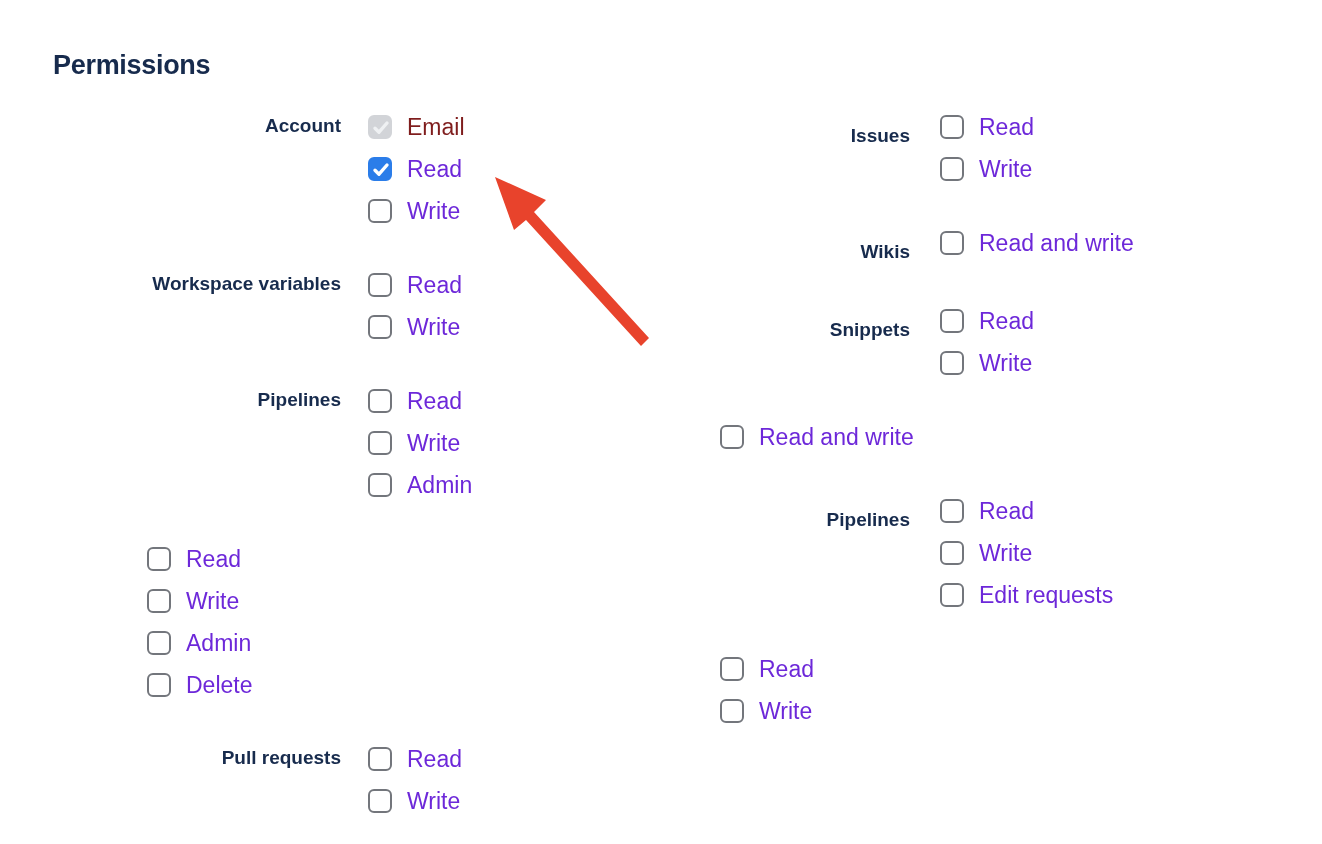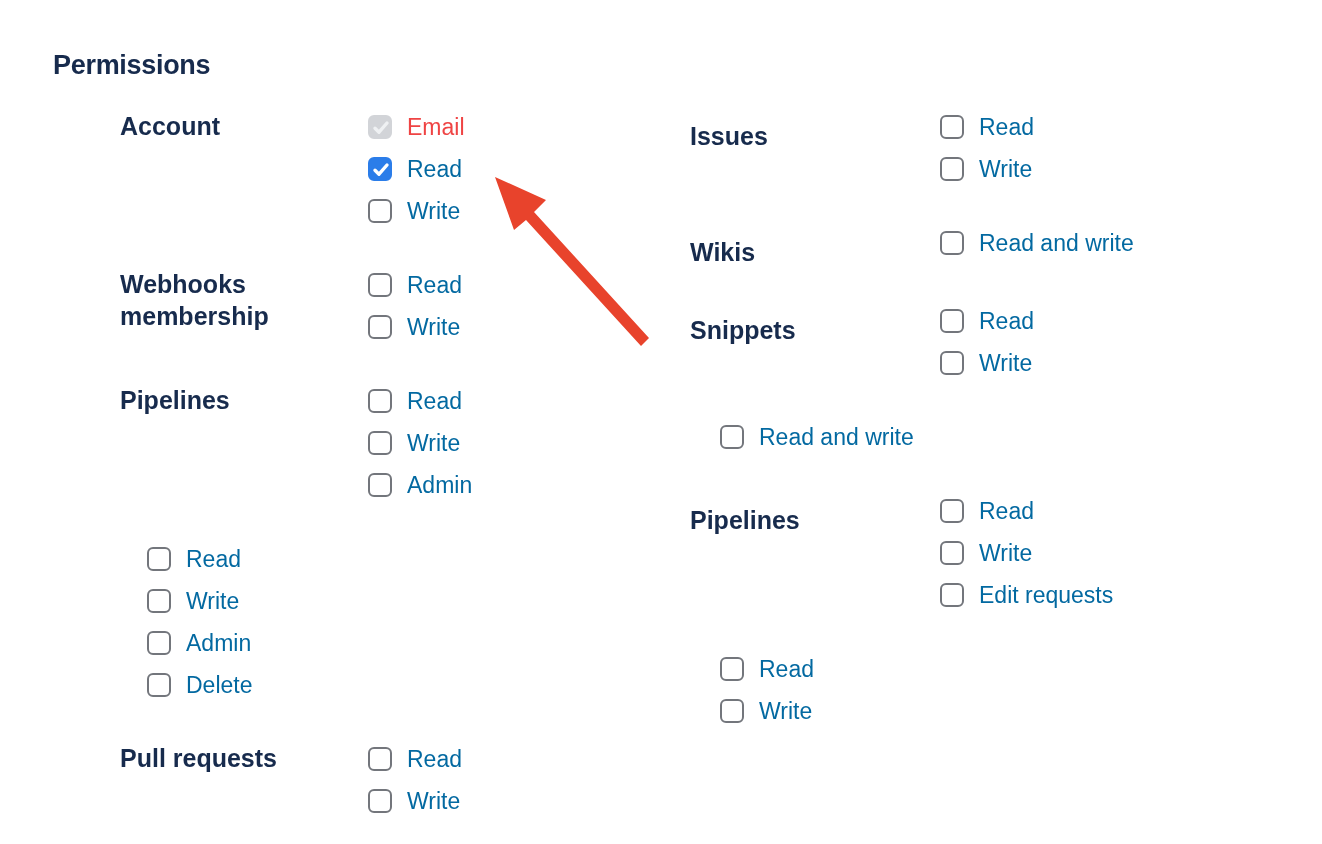--- a/index.html
+++ b/index.html
@@ -12,38 +12,38 @@
   }
   .page-heading {
     position:absolute; left:53px; top:50px;
     font-size:27px; font-weight:bold; color:#172B4D; letter-spacing:-0.3px;
   }
   .col { position:absolute; top:106px; }
   .col-left  { left:120px; }
   .col-right { left:690px; }
   .group { display:flex; align-items:flex-start; margin-bottom:32px; }
   .group-label {
-    font-size:25px; font-weight:bold; color:#172B4D;
-    text-align:left; line-height:32px; padding-top:4px;
+    font-size:19px; font-weight:bold; color:#172B4D;
+    text-align:right; line-height:32px; padding-top:4px;
   }
   .col-left  .group-label { width:221px; }
   .col-right .group-label { width:220px;margin-top:10px; }
   .col-left  .options { margin-left:27px; }
   .col-right .options { margin-left:30px; }
   .option { height:42px; display:flex; align-items:center; }
   .checkbox {
     flex:none; width:24px; height:24px; margin-right:15px;
     border:2px solid #73767C; border-radius:6px; background:#ffffff;
     position:relative; cursor:pointer;
   }
   .checkbox svg { position:absolute; left:2px; top:3px; }
   .option.checked  .checkbox { background:#2B7DE9; border-color:#2B7DE9; }
   .option.disabled .checkbox { background:#D2D4D8; border-color:#D2D4D8; cursor:default; }
-  .option-label { font-size:23px; color:#0369a1; cursor:pointer; }
-  .option.disabled .option-label { color:#ef4444; cursor:default; }
+  .option-label { font-size:23px; color:#6d28d9; cursor:pointer; }
+  .option.disabled .option-label { color:#7f1d1d; cursor:default; }
   .arrow-overlay {
     position:absolute; left:0; top:0; width:1322px; height:844px;
     pointer-events:none;
   }
 </style>
 </head>
 <body>
 
 <div class="canvas">
 
@@ -71,21 +71,21 @@
           <span class="option-label">Read</span>
         </div>
         <div class="option">
           <span class="checkbox"></span>
           <span class="option-label">Write</span>
         </div>
       </div>
     </div>
 
     <div class="group">
-      <div class="group-label">Webhooks membership</div>
+      <div class="group-label">Workspace variables</div>
       <div class="options">
         <div class="option">
           <span class="checkbox"></span>
           <span class="option-label">Read</span>
         </div>
         <div class="option">
           <span class="checkbox"></span>
           <span class="option-label">Write</span>
         </div>
       </div>

